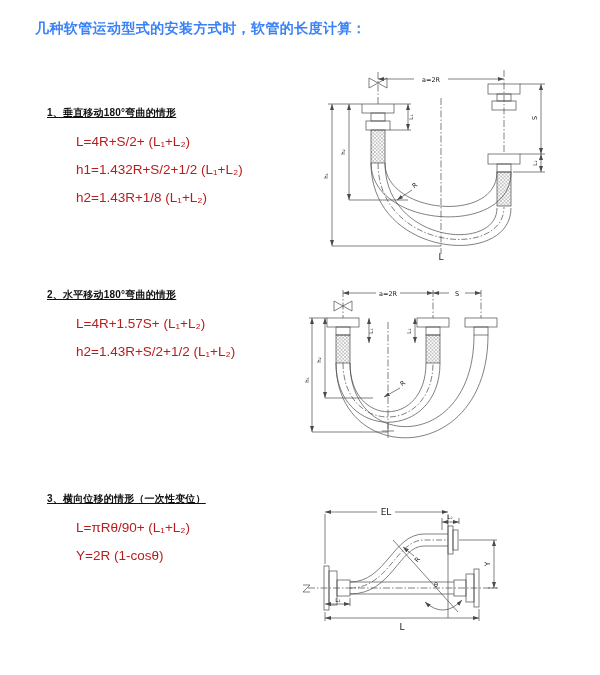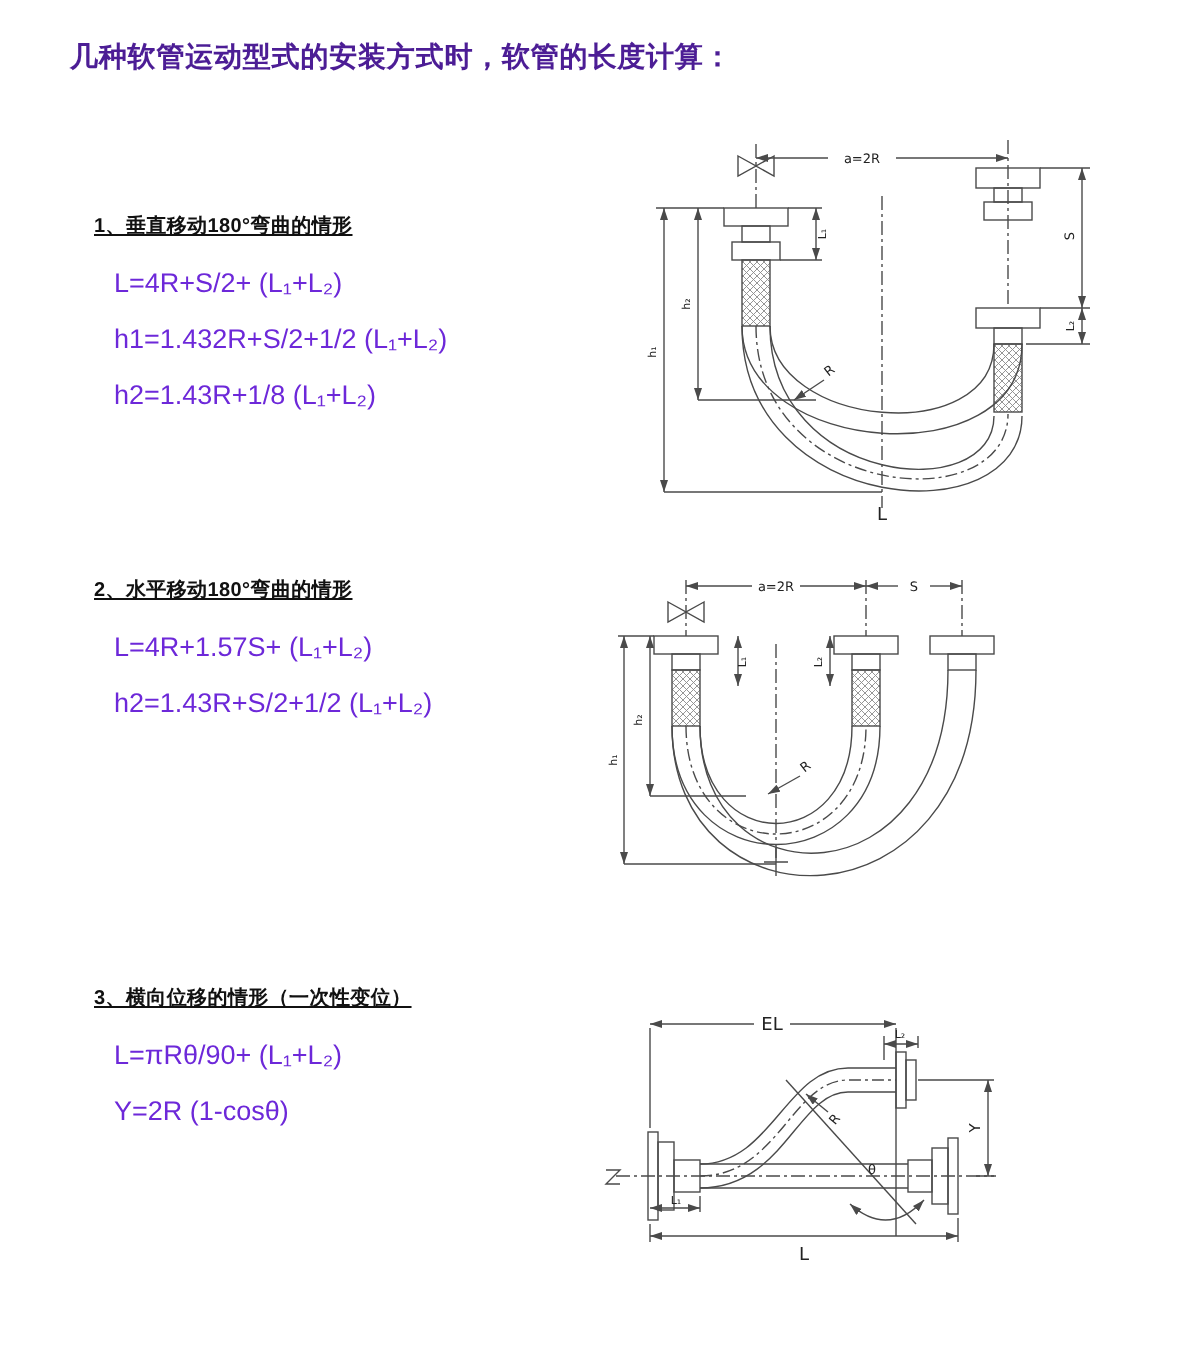--- a/index.html
+++ b/index.html
@@ -1,21 +1,21 @@
 <!DOCTYPE html>
 <html><head>
 <meta charset="utf-8">
 <style>
   html,body{margin:0;padding:0;background:#fff;}
   body{width:600px;height:675px;font-family:"Liberation Sans","DejaVu Sans",sans-serif;}
   .page{position:relative;width:600px;height:675px;background:#ffffff;overflow:hidden;}
-  .doc-title{position:absolute;left:35px;top:20px;font-size:14px;font-weight:700;color:#4c1d95;letter-spacing:.4px;}
+  .doc-title{position:absolute;left:35px;top:20px;font-size:14px;font-weight:700;color:#3b82f6;letter-spacing:.4px;}
   .text-block{position:absolute;left:47px;width:275px;color:#111;}
   .sec-heading{font-size:10px;font-weight:700;letter-spacing:.2px;margin-bottom:8px;white-space:nowrap;text-decoration:underline;}
-  .formula{font-size:13.5px;margin-left:10px;line-height:28px;white-space:nowrap;color:#6d28d9;}
+  .formula{font-size:13.5px;margin-left:29px;line-height:28px;white-space:nowrap;color:#b91c1c;}
   .diagram{position:absolute;}
   .diagram path,.diagram line,.diagram rect{stroke:#4a4a4a;stroke-width:.7;fill:none;}
   .diagram .braid{fill:url(#braidP);}
   .diagram .cl{stroke-dasharray:7 2 1.5 2;}
   .diagram .hcl{stroke-dasharray:6 2 1.5 2;}
   .diagram text{font-family:"DejaVu Sans",sans-serif;fill:#222;stroke:none;}
   .f5{font-size:5.5px;} .f6{font-size:6.5px;} .f7{font-size:7.5px;} .f9{font-size:9px;}
 </style>
 </head>
 <body>

